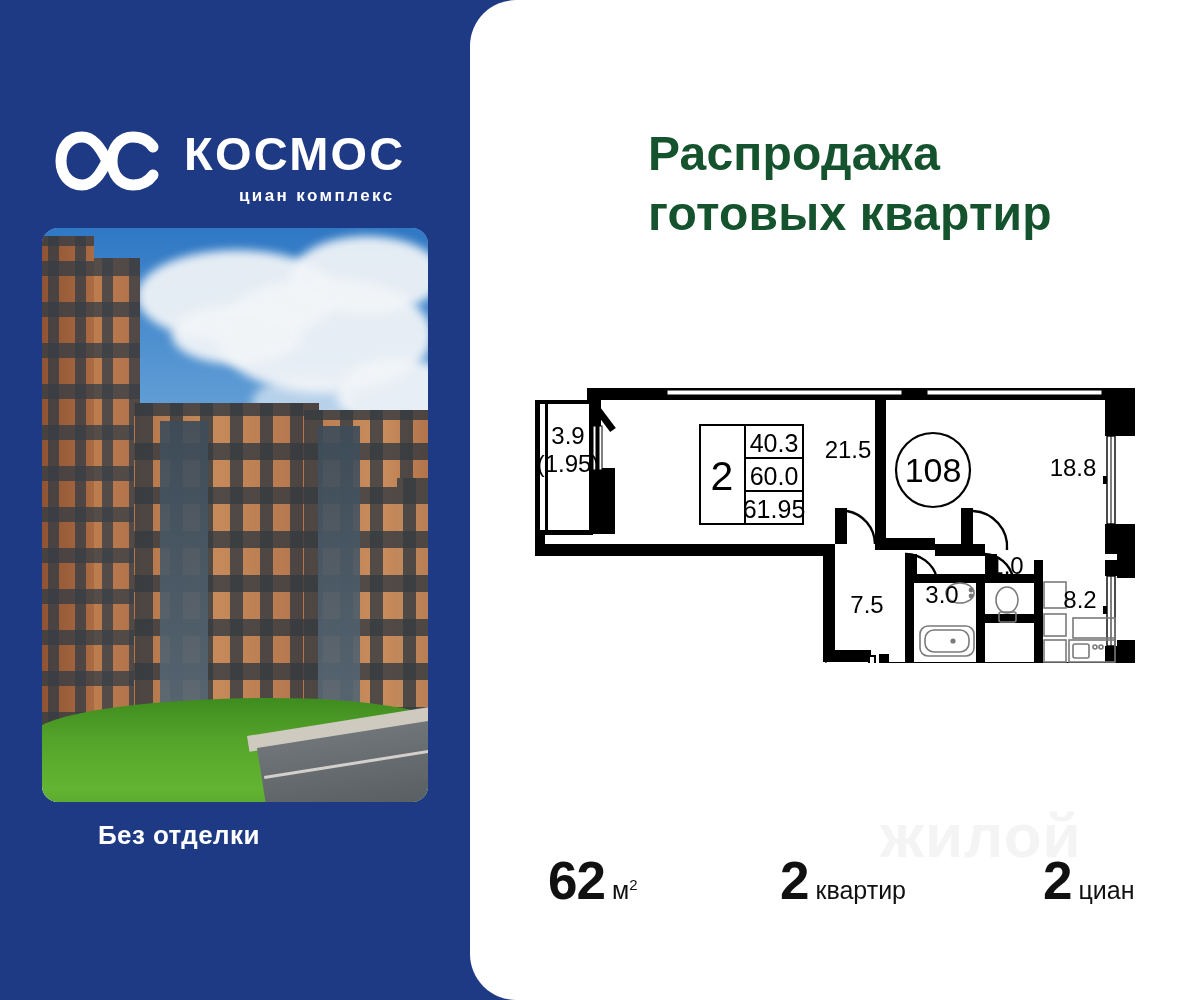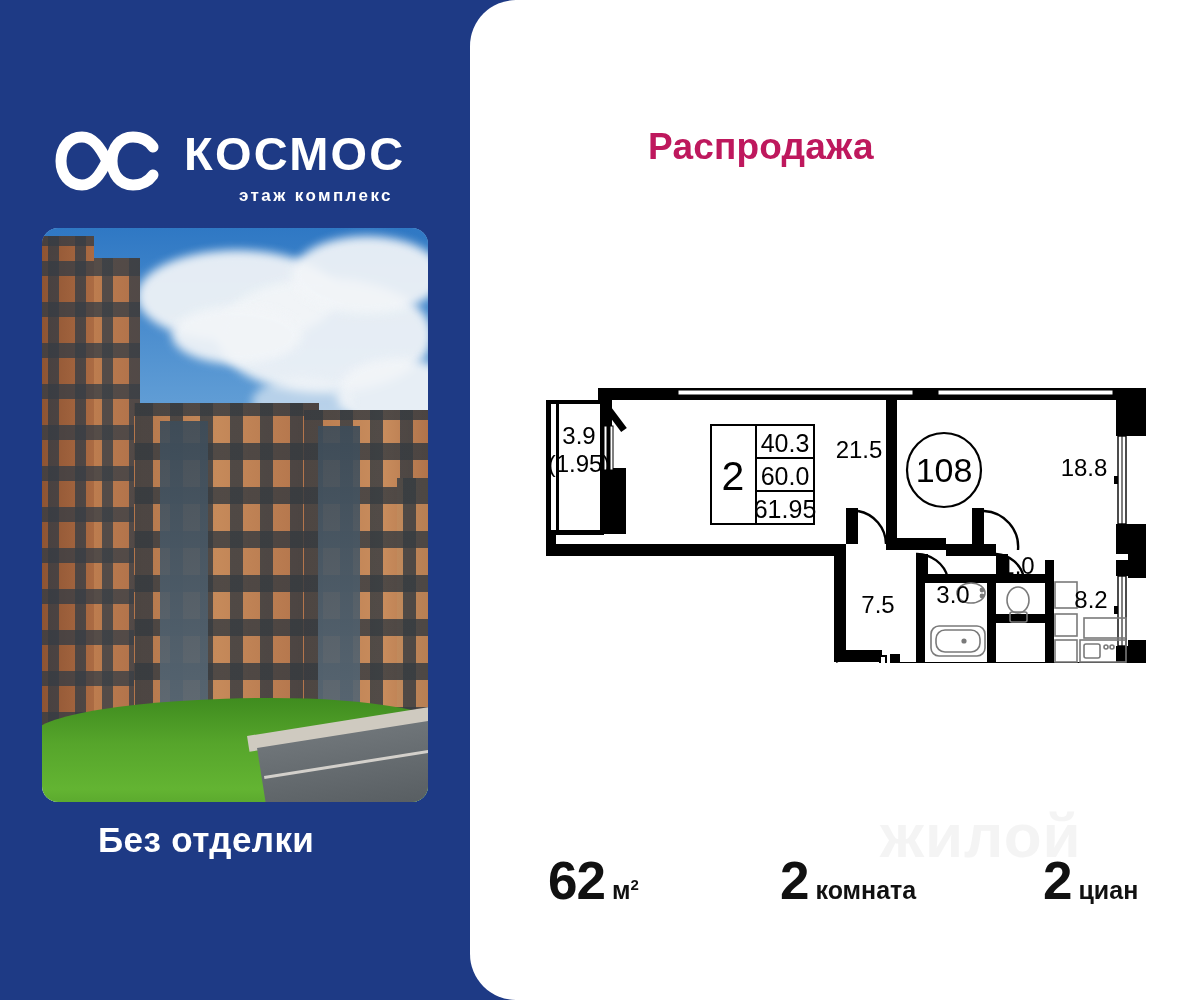--- a/index.html
+++ b/index.html
@@ -190,45 +190,45 @@
     transform-origin: left top;
     opacity:.85;
   }
 
   
   .photo-caption {
     position: absolute;
     left: 98px;
     top: 820px;
     color: #ffffff;
-    font-size: 35px;
+    font-size: 26px;
     font-weight: 700;
     letter-spacing: .4px;
     font-family: "Liberation Sans", sans-serif;
   }
 
   
   .headline {
     position: absolute;
     left: 648px;
     top: 124px;
     width: 480px;
-    color: #be185d;
-    font-size: 37px;
+    color: #14532d;
+    font-size: 48px;
     font-weight: 700;
     line-height: 1.24;
     letter-spacing: .2px;
     font-family: "Liberation Sans", sans-serif;
   }
   .headline .l2 { display:block; }
 
   
   .plan {
     position: absolute;
-    left: 528px;
+    left: 517px;
     top: 378px;
     width: 650px;
     height: 285px;
   }
   .plan svg { display:block; }
 
   
   .stats {
     position: absolute;
     left: 548px;
@@ -245,21 +245,21 @@
     font-family: "Liberation Sans", sans-serif;
   }
   .stat .big {
     font-size: 53px;
     font-weight: 700;
     line-height: 1;
     letter-spacing: -1px;
   }
   .stat .unit {
     font-size: 25px;
-    font-weight: 700;
+    font-weight: 400;
     margin-left: 7px;
     line-height: 1;
   }
   .stat .unit .sup {
     font-size: 15px;
     vertical-align: super;
   }
   .stat-area { left: 0px;   top: 6px; }
   .stat-rooms{ left: 232px; top: 6px; }
   .stat-floor{ left: 495px; top: 6px; }
@@ -292,21 +292,21 @@
                  C63 39 68 32 78 32 C89 32 96 33 96 34 C96 35 89 36 78 36
                  C68 36 63 29 58 21 C52 12 44 4 31 4 Z" fill="none" stroke="#ffffff" stroke-width="0"></path>
         <g fill="none" stroke="#ffffff" stroke-width="11" stroke-linecap="round">
           <path d="M55 34 C48 20 41 10 30 10 C17 10 9 21 9 34 C9 47 17 58 30 58 C41 58 48 48 55 34 Z"></path>
           <path d="M101 20 C96 13 89 10 81 10 C68 10 60 21 60 34 C60 47 68 58 81 58 C89 58 96 55 101 48"></path>
         </g>
       </svg>
     </div>
     <div class="logo-text">
       <div class="logo-title">КОСМОС</div>
-      <div class="logo-sub">этаж комплекс</div>
+      <div class="logo-sub">циан комплекс</div>
     </div>
   </div>
 
   <div class="photo">
     <div class="sky"></div>
     <div class="cloud c1"></div>
     <div class="cloud c2"></div>
     <div class="cloud c3"></div>
     <div class="cloud c4"></div>
     <div class="cloud c5"></div>
@@ -334,20 +334,21 @@
     <div class="grass"></div>
     <div class="curb"></div>
     <div class="road"></div>
     <div class="road-line"></div>
   </div>
 
   <div class="photo-caption">Без отделки</div>
 
   <div class="headline">
     <span class="l1">Распродажа</span>
+    <span class="l2">готовых квартир</span>
   </div>
 
   <div class="plan">
     <svg width="650" height="285" viewBox="0 0 650 285" aria-hidden="true">
       <g fill="#000000">
 
         <rect x="70" y="10" width="530" height="12"></rect>
 
         <rect x="150" y="12" width="235" height="5" fill="#ffffff"></rect>
         <rect x="150" y="12" width="235" height="5" fill="none" stroke="#000" stroke-width="1"></rect>
@@ -489,21 +490,21 @@
 
   <div class="watermark">жилой</div>
 
   <div class="stats">
     <div class="stat stat-area">
       <span class="big">62</span>
       <span class="unit"><span>м</span><span class="sup">2</span></span>
     </div>
     <div class="stat stat-rooms">
       <span class="big">2</span>
-      <span class="unit">комната</span>
+      <span class="unit">квартир</span>
     </div>
     <div class="stat stat-floor">
       <span class="big">2</span>
       <span class="unit">циан</span>
     </div>
   </div>
 
 </div>
 
 </body></html>

